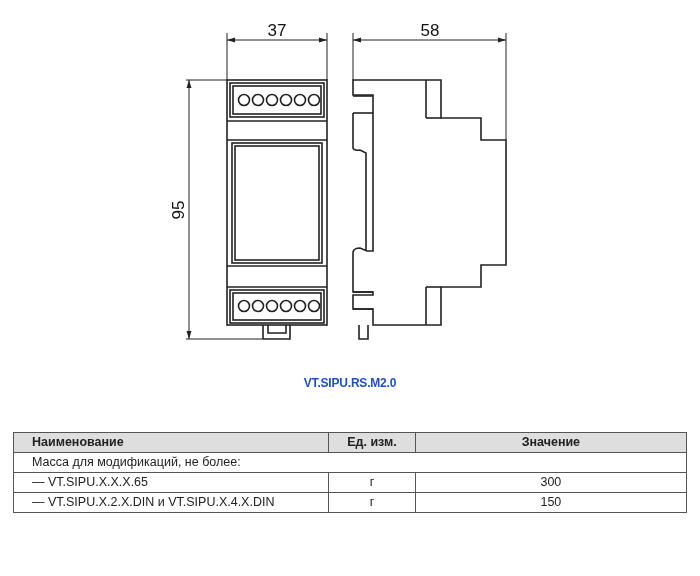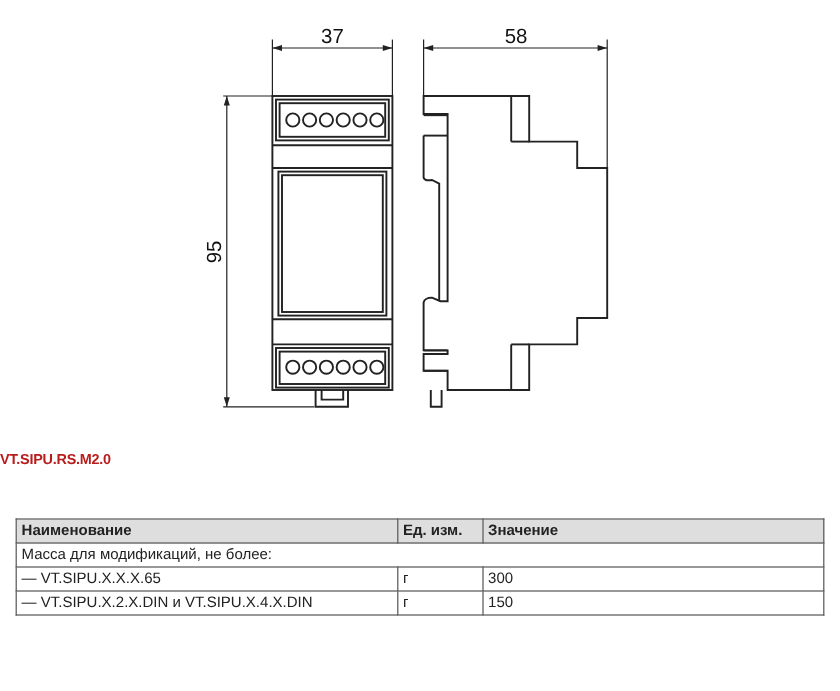--- a/index.html
+++ b/index.html
@@ -1,24 +1,24 @@
 <!DOCTYPE html>
 <html><head>
   <meta charset="utf-8">
   <style>
     html, body { margin: 0; padding: 0; background: #ffffff; }
     body { width: 700px; height: 576px; position: relative; overflow: hidden; font-family: "Liberation Sans", sans-serif; color: #1a1a1a; }
     .drawing { position: absolute; left: 0; top: 0; width: 700px; height: 360px; text-align: center; }
     .drawing svg { display: block; }
     .dim-text { font-family: "Liberation Sans", sans-serif; font-size: 17px; fill: #111; }
-    .caption { position: absolute; left: 0; width: 700px; top: 376px; text-align: left; font-family: "Liberation Sans", sans-serif; font-weight: bold; font-size: 12px; letter-spacing: -0.2px; color: #b91c1c; }
+    .caption { position: absolute; left: 0; width: 700px; top: 376px; text-align: center; font-family: "Liberation Sans", sans-serif; font-weight: bold; font-size: 12px; letter-spacing: -0.2px; color: #1d4ed8; }
     table.spec { position: absolute; left: 13px; top: 432px; width: 674px; border-collapse: collapse; font-family: "Liberation Sans", sans-serif; font-size: 12.5px; color: #222; }
-    table.spec td, table.spec th { border: 1.5px solid #555; padding: 0 4px; height: 19px; line-height: 19px; white-space: nowrap; }
+    table.spec td, table.spec th { border: 1.5px solid #555; padding: 0 18px; height: 19px; line-height: 19px; white-space: nowrap; }
     table.spec th { background: #dedede; font-weight: bold; text-align: left; height: 18px; }
-    table.spec th.center, table.spec td.center { }
+    table.spec th.center, table.spec td.center { text-align: center; }
     table.spec tr.group td { border-left: 1.5px solid #555; border-right: 1.5px solid #555; }
     col.c1 { width: 318px; }
     col.c2 { width: 71px; }
     col.c3 { width: 285px; }
   </style>
 </head>
 <body>
 
 <div class="drawing">
   <svg width="700" height="360" viewBox="0 0 700 360" xmlns="http://www.w3.org/2000/svg" stroke="#222" fill="none" stroke-width="1.6">

